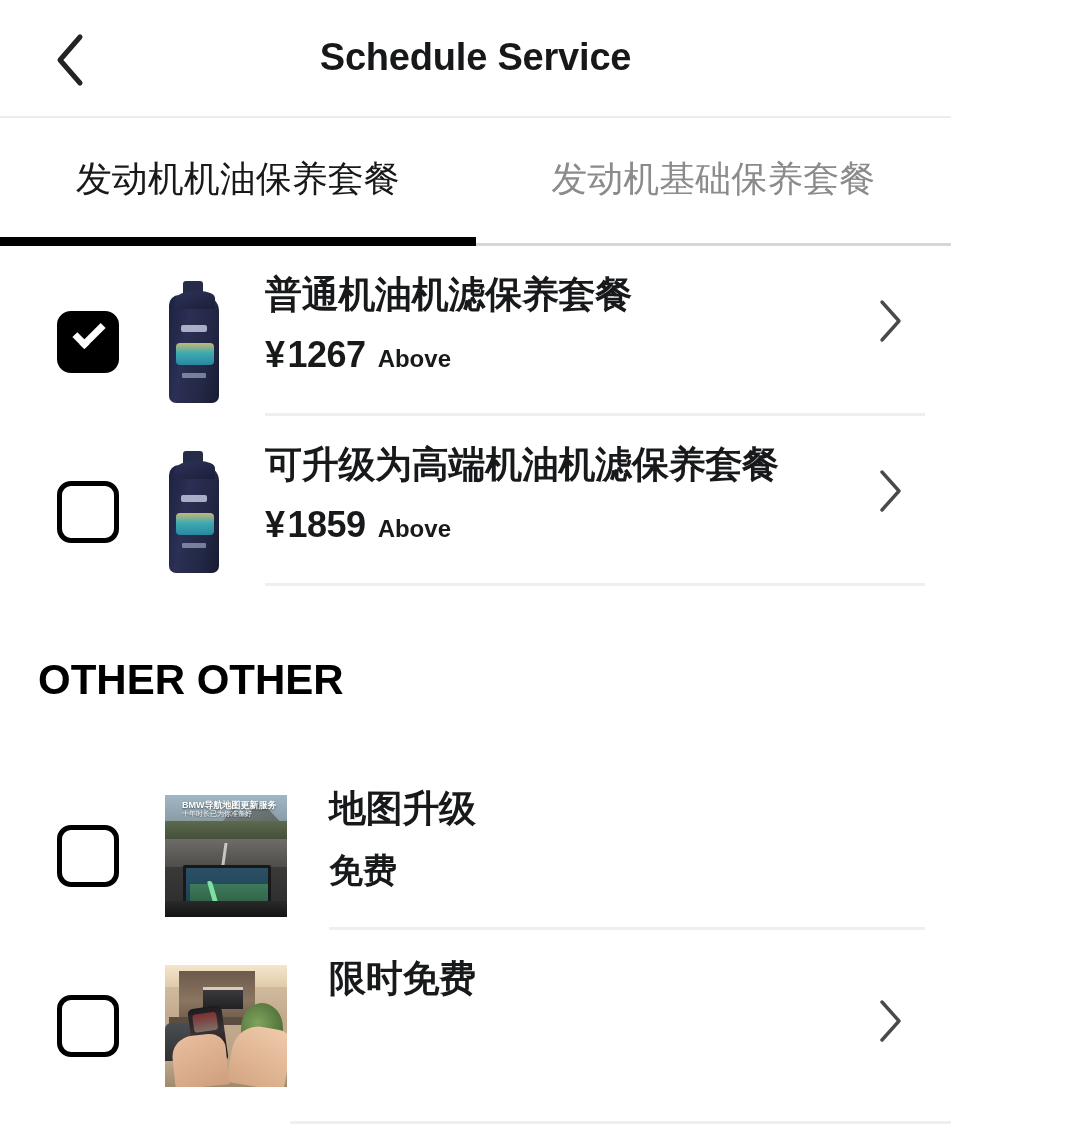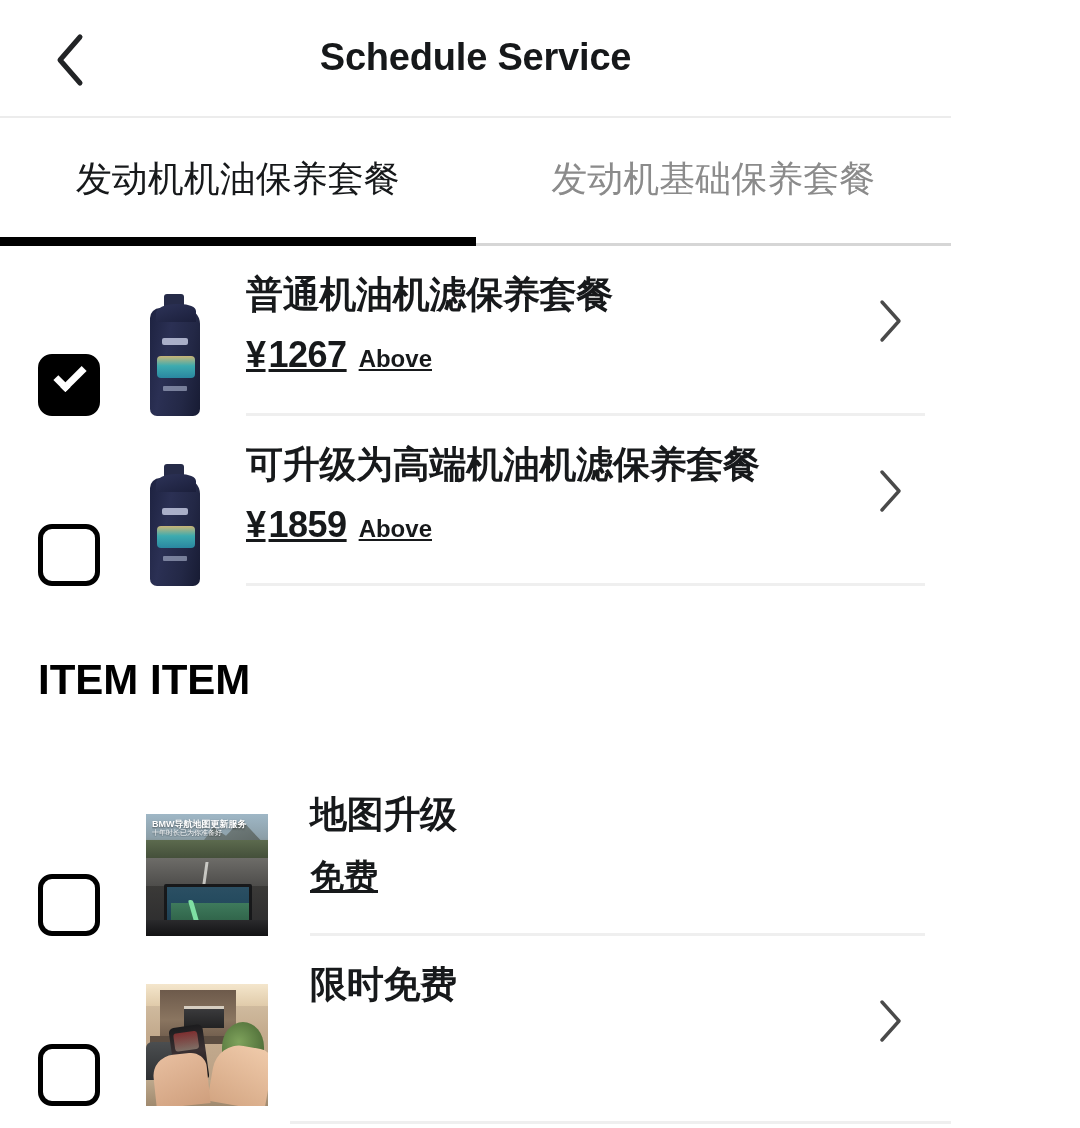--- a/index.html
+++ b/index.html
@@ -87,24 +87,25 @@
     height: 9px;
     background: #000000;
   }
 
   
   .list { position: relative; }
 
   .row {
     position: relative;
     display: flex;
-    align-items: flex-end;
+    align-items: center;
     min-height: 170px;
     padding-left: 38px;
     padding-right: 26px;
+    margin-left: 19px;
   }
 
   .row-pkg { padding-top: 22px; }
   .row-other { padding-top: 10px; }
 
   
   .checkbox {
     flex: 0 0 auto;
     width: 62px;
     height: 62px;
@@ -256,21 +257,21 @@
     background: #7fe0a4;
     transform: skewX(16deg);
     border-radius: 2px;
   }
   .map-dash {
     position: absolute; left: 0; bottom: 0; width: 100%; height: 16px;
     background: linear-gradient(180deg, #2a2a2c 0%, #131314 100%);
   }
   .map-caption {
     position: absolute;
-    left: 6px;
+    left: 17px;
     top: 5px;
     right: 4px;
     color: #ffffff;
     font-size: 9px;
     font-weight: 700;
     line-height: 1.15;
     text-shadow: 0 1px 2px rgba(0,0,0,0.55);
     white-space: nowrap;
     overflow: hidden;
   }
@@ -357,21 +358,20 @@
     letter-spacing: -0.3px;
   }
 
   .row-sub {
     margin-top: 16px;
     font-size: 33px;
     font-weight: 700;
     color: #17191b;
     display: flex;
     align-items: baseline;
-    text-decoration: underline;
   }
   .row-sub .price {
     font-size: 36px;
     font-weight: 700;
     letter-spacing: -0.5px;
   }
   .row-sub .price .yen { margin-right: 3px; }
   .row-sub .qualifier {
     margin-left: 12px;
     font-size: 24px;
@@ -492,21 +492,21 @@
         <span>
           <svg width="30" height="46" viewBox="0 0 30 46" fill="none">
             <path d="M7 4 L24 23 L7 42" stroke="#4a4a4a" stroke-width="3.4" stroke-linecap="round" stroke-linejoin="round"></path>
           </svg>
         </span>
       </div>
     </div>
 
     <div class="section-gap"></div>
 
-    <div class="section-heading">ITEM ITEM</div>
+    <div class="section-heading">OTHER OTHER</div>
 
     <div class="section-gap-bottom"></div>
 
     <div class="row row-other">
       <div class="checkbox">
         
       </div>
       <div class="thumb thumb-photo">
         <div class="img-map">
           <div class="map-sky"></div>

